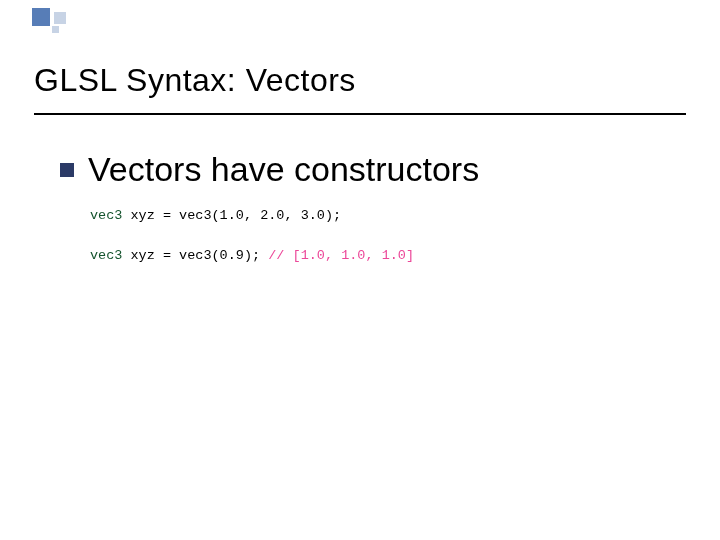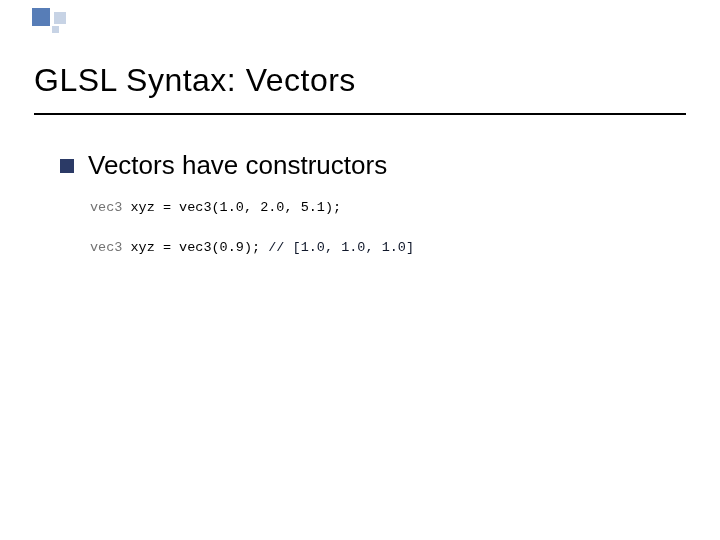--- a/index.html
+++ b/index.html
@@ -8,25 +8,25 @@
   .deco { position: absolute; top: 8px; left: 32px; width: 44px; height: 30px; }
   .deco .big { position: absolute; top: 0; left: 0; width: 18px; height: 18px; background: #577db7; }
   .deco .mid { position: absolute; top: 4px; left: 22px; width: 12px; height: 12px; background: #c7d3e5; }
   .deco .sm  { position: absolute; top: 18px; left: 20px; width: 7px; height: 7px; background: #c7d3e5; }
   .title-wrap { position: absolute; top: 62px; left: 34px; right: 34px; }
   .title { font-size: 32px; font-weight: 400; letter-spacing: 0.5px; }
   .rule { margin-top: 14px; border: none; border-top: 2px solid #000; }
   .body { position: absolute; top: 150px; left: 60px; right: 40px; }
   .bullet-row { display: flex; align-items: center; gap: 14px; margin-bottom: 18px; }
   .bullet-icon { width: 14px; height: 14px; background: #2b3a66; flex: 0 0 auto; }
-  .bullet-text { font-size: 26px; }
+  .bullet-text { font-size: 34px; }
   .code-block { margin-left: 30px; font-family: "Courier New", Courier, monospace; font-size: 13.5px; line-height: 1.3; }
   .code-line { margin-bottom: 22px; white-space: pre; }
-  .kw { color: #737373; }
-  .cm { color: #0f172a; }
+  .kw { color: #14532d; }
+  .cm { color: #ec4899; }
 </style>
 </head>
 <body>
 <div class="slide">
 
   <div class="deco">
     <div class="big"></div>
     <div class="mid"></div>
     <div class="sm"></div>
   </div>
@@ -36,18 +36,18 @@
     <hr class="rule">
   </div>
 
   <div class="body">
     <div class="bullet-row">
       <div class="bullet-icon"></div>
       <div class="bullet-text">Vectors have constructors</div>
     </div>
 
     <div class="code-block">
-      <div class="code-line"><span class="kw">vec3</span><span> xyz = vec3(1.0, 2.0, 5.1);</span></div>
+      <div class="code-line"><span class="kw">vec3</span><span> xyz = vec3(1.0, 2.0, 3.0);</span></div>
       <div class="code-line"><span class="kw">vec3</span><span> xyz = vec3(0.9); </span><span class="cm">// [1.0, 1.0, 1.0]</span></div>
     </div>
   </div>
 
 </div>
 
 </body></html>

